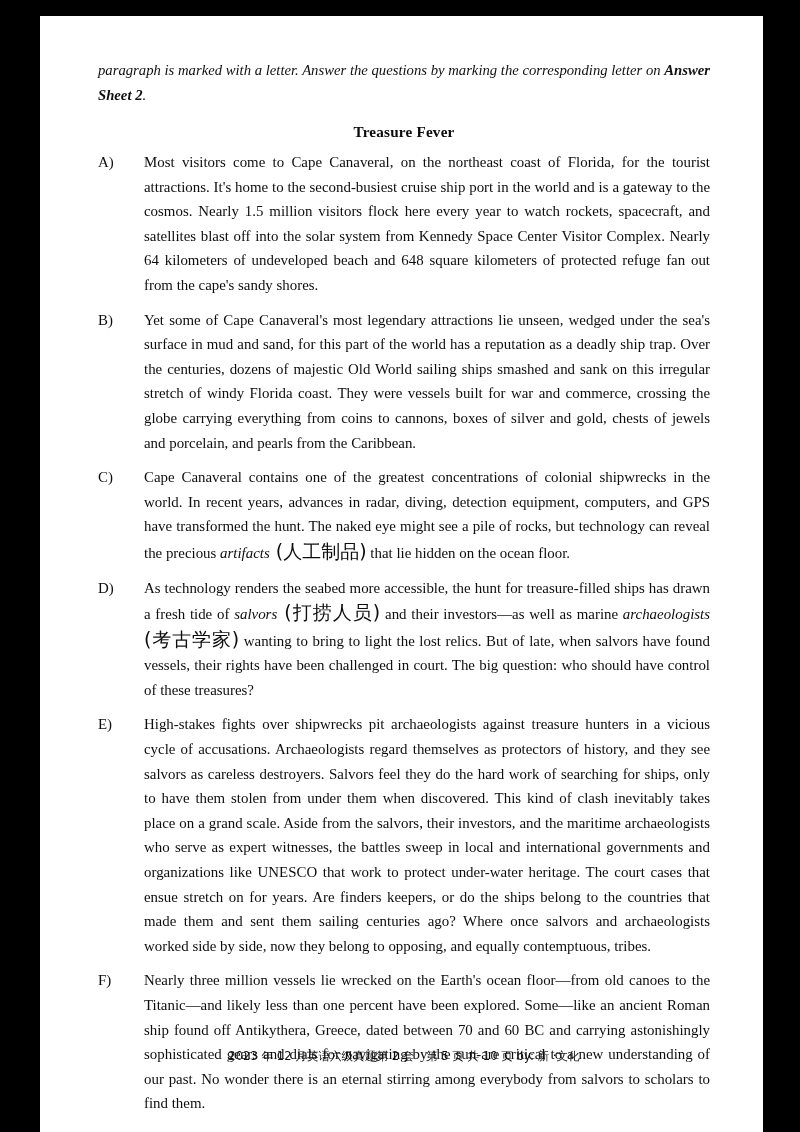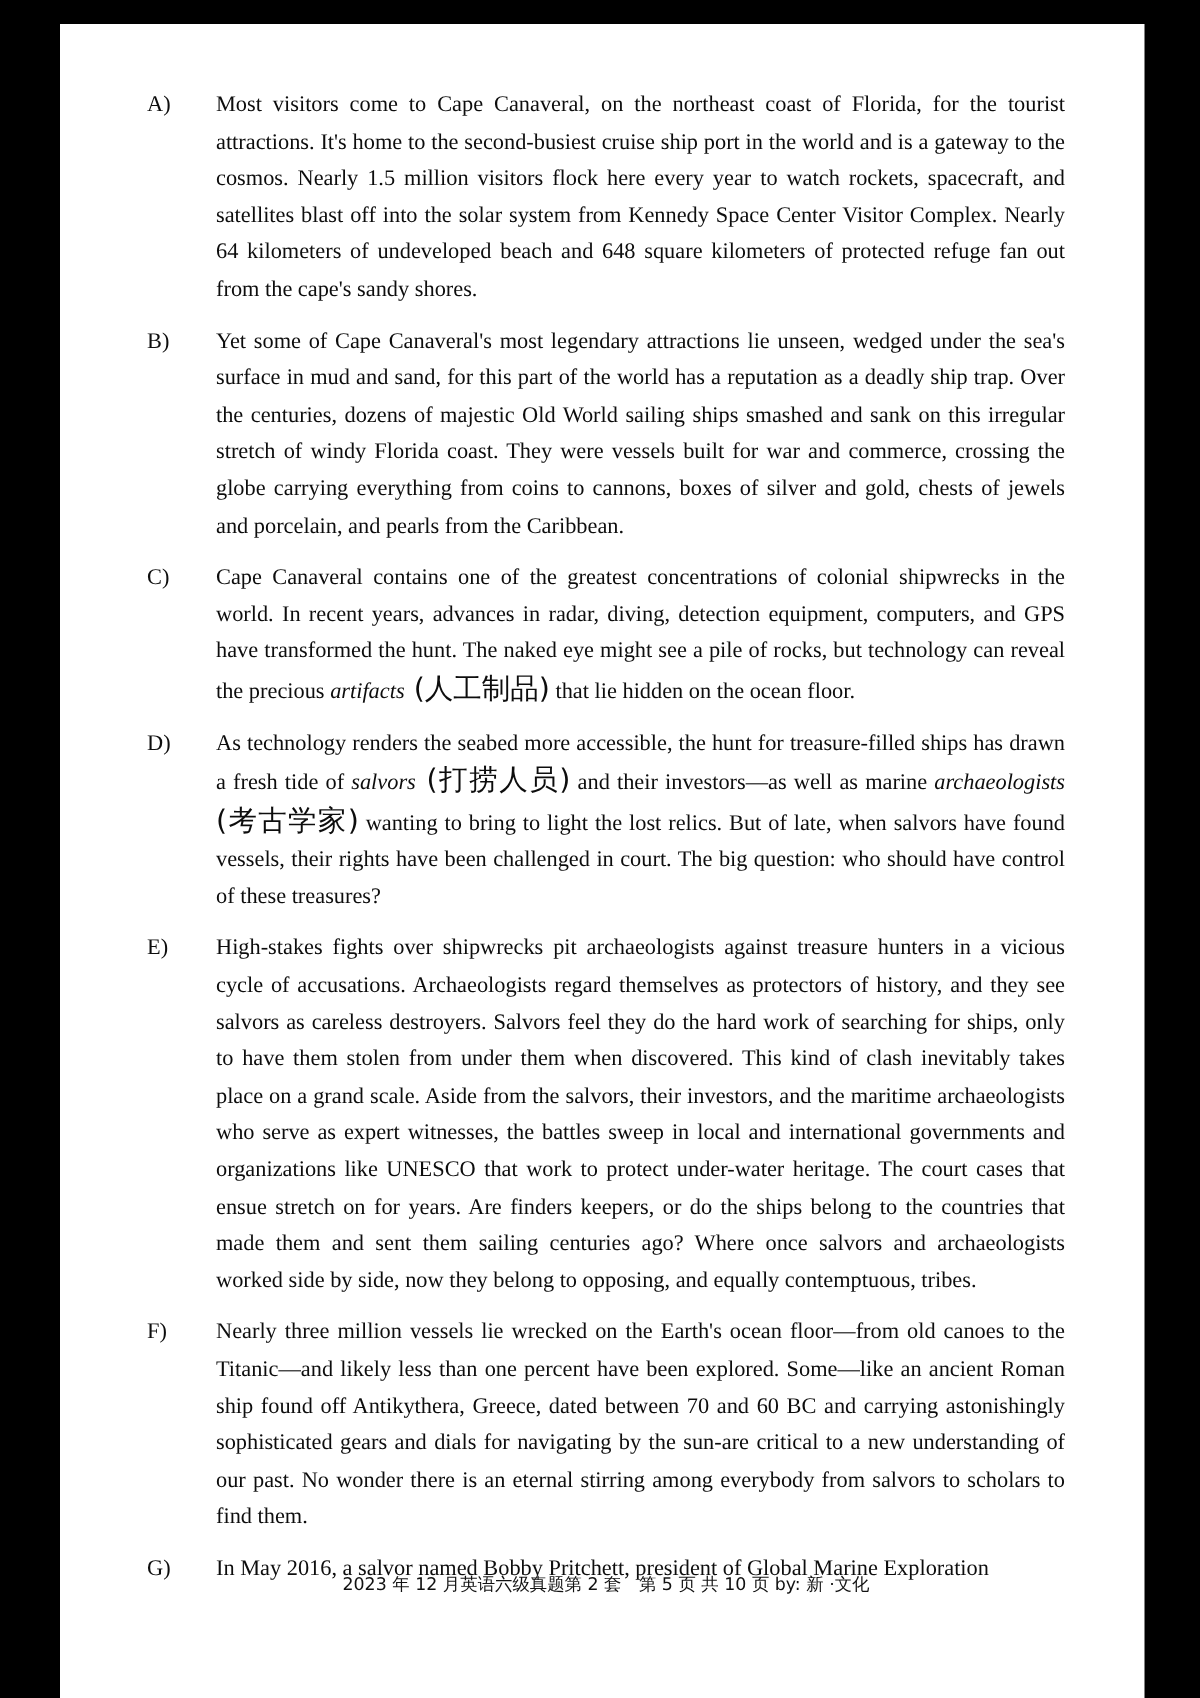--- a/index.html
+++ b/index.html
@@ -107,21 +107,23 @@
   }
 </style>
 </head>
 <body>
 
 <div class="scan-frame">
   <div class="page-sheet">
 
     <div class="page-body">
 
+      <p class="instruction-tail"><span>paragraph is marked with a letter. Answer the questions by marking the corresponding letter on</span> <span class="sheet-ref">Answer Sheet 2</span><span>.</span></p>
 
+      <h1 class="passage-title">Treasure Fever</h1>
 
       <div class="para">
         <span class="para-label">A)</span>
         <span class="para-text">Most visitors come to Cape Canaveral, on the northeast coast of Florida, for the tourist attractions. It's home to the second-busiest cruise ship port in the world and is a gateway to the cosmos. Nearly 1.5 million visitors flock here every year to watch rockets, spacecraft, and satellites blast off into the solar system from Kennedy Space Center Visitor Complex. Nearly 64 kilometers of undeveloped beach and 648 square kilometers of protected refuge fan out from the cape's sandy shores.</span>
       </div>
 
       <div class="para">
         <span class="para-label">B)</span>
         <span class="para-text">Yet some of Cape Canaveral's most legendary attractions lie unseen, wedged under the sea's surface in mud and sand, for this part of the world has a reputation as a deadly ship trap. Over the centuries, dozens of majestic Old World sailing ships smashed and sank on this irregular stretch of windy Florida coast. They were vessels built for war and commerce, crossing the globe carrying everything from coins to cannons, boxes of silver and gold, chests of jewels and porcelain, and pearls from the Caribbean.</span>
       </div>

